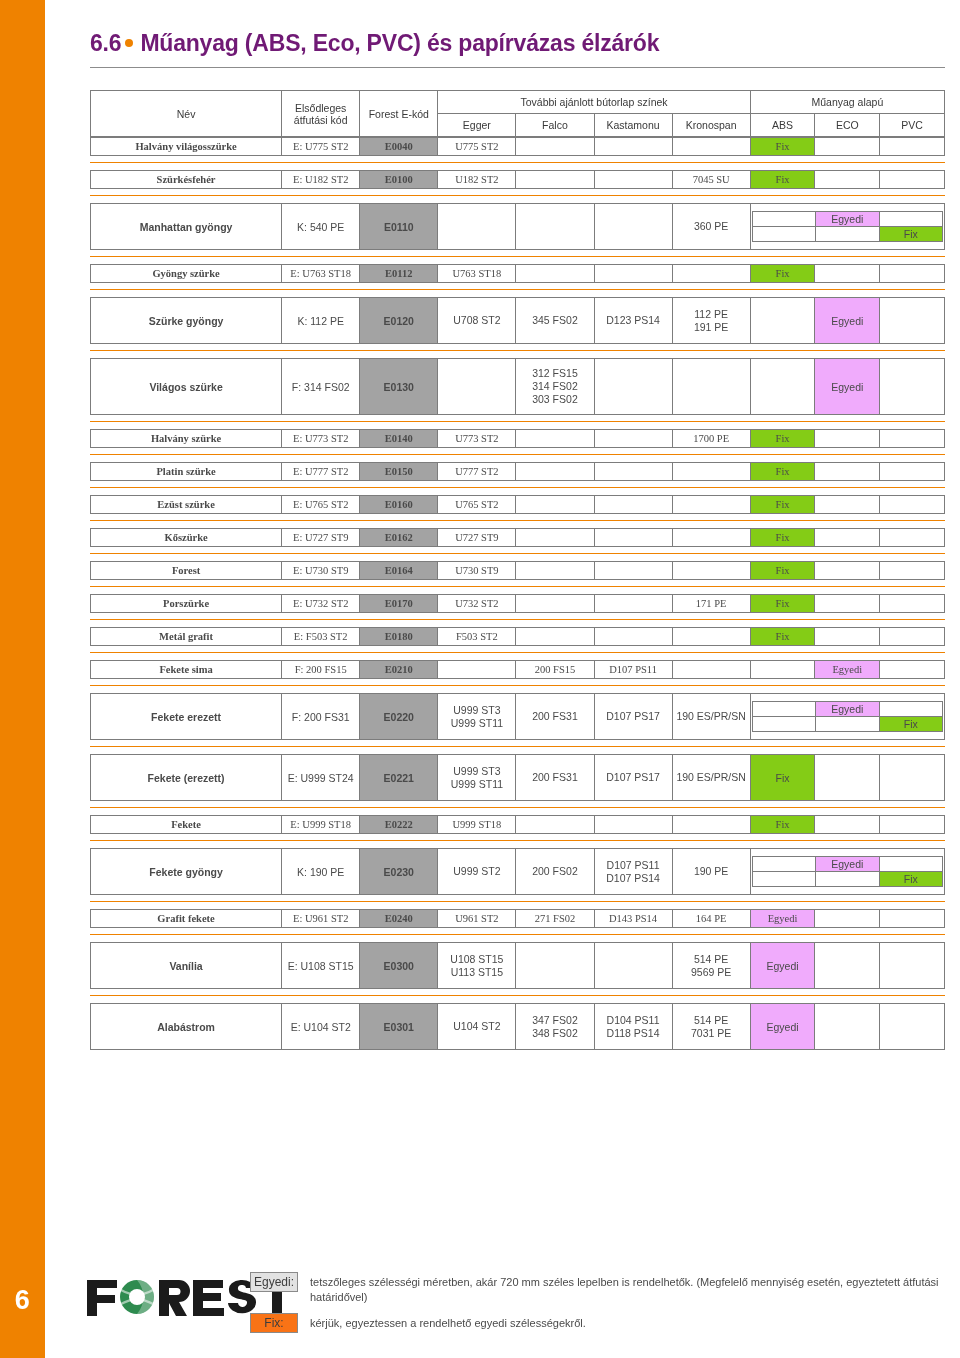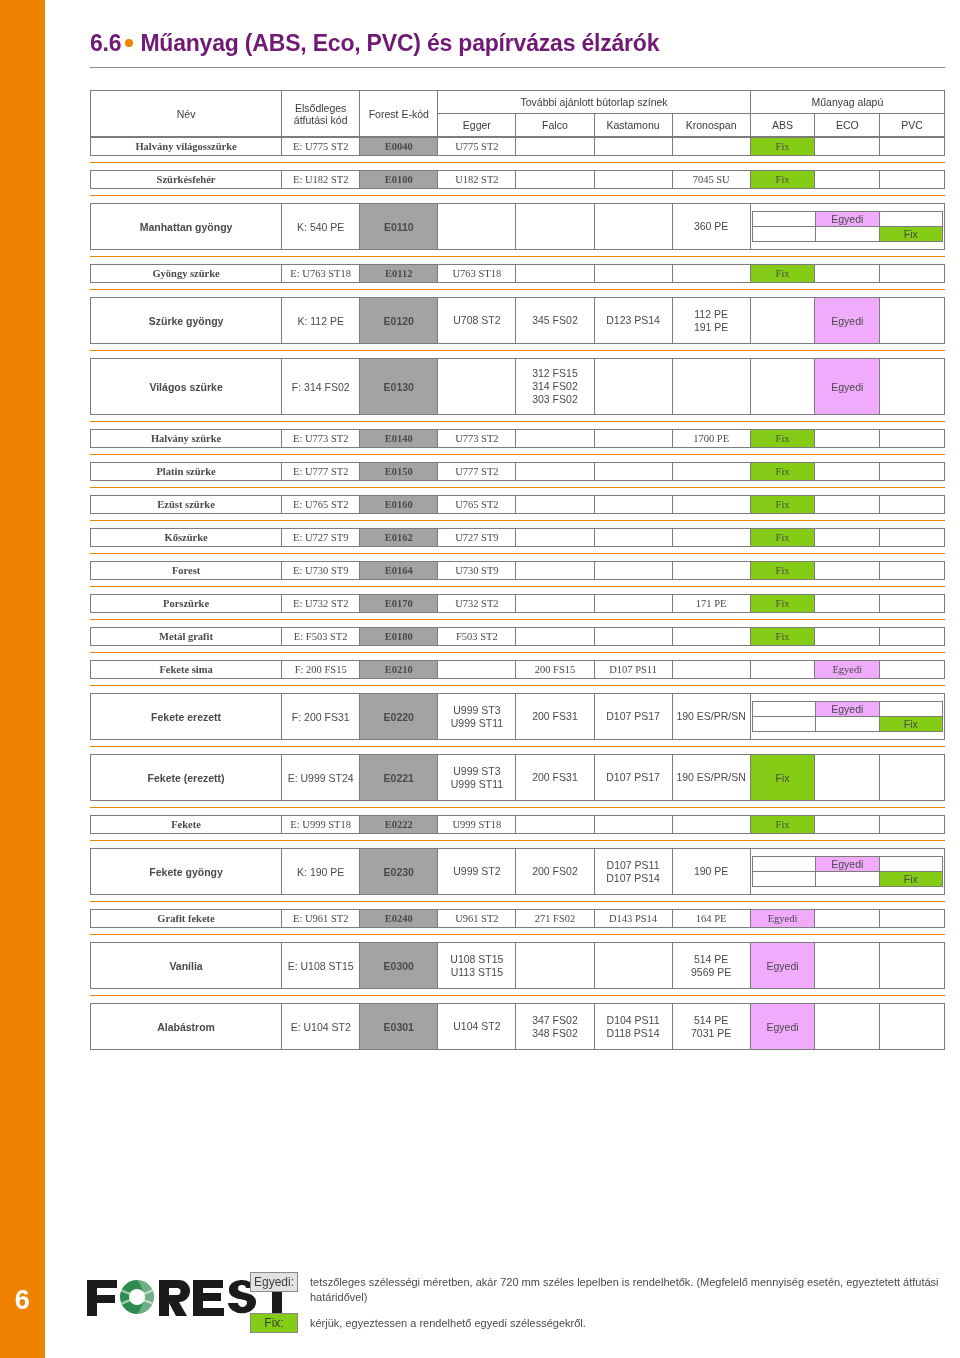--- a/index.html
+++ b/index.html
@@ -112,21 +112,21 @@
 
   
   #footer { position:absolute; left:45px; bottom:0; width:915px; height:100px; }
   #logo-wrap { position:absolute; left:40px; top:18px; }
   #legend { position:absolute; left:205px; top:14px; width:690px; }
   .leg-row { display:flex; align-items:flex-start; margin-bottom:8px; }
   .leg-badge {
     width:48px; min-width:48px; text-align:center; font-size:12px;
     border:1px solid #8a8a8a; padding:2px 0; color:#3d3d3d; margin-right:12px;
   }
-  .leg-badge.g { background:#84cc16; }
+  .leg-badge.g { background:#f97316; }
   .leg-badge.k { background:#e2e2e2; }
   .leg-text { font-size:11px; color:#4a4a4a; line-height:15px; padding-top:3px; }
 
   
   .forest { display:flex; align-items:center; }
 </style>
 </head>
 <body>
 
 <div id="spine">

